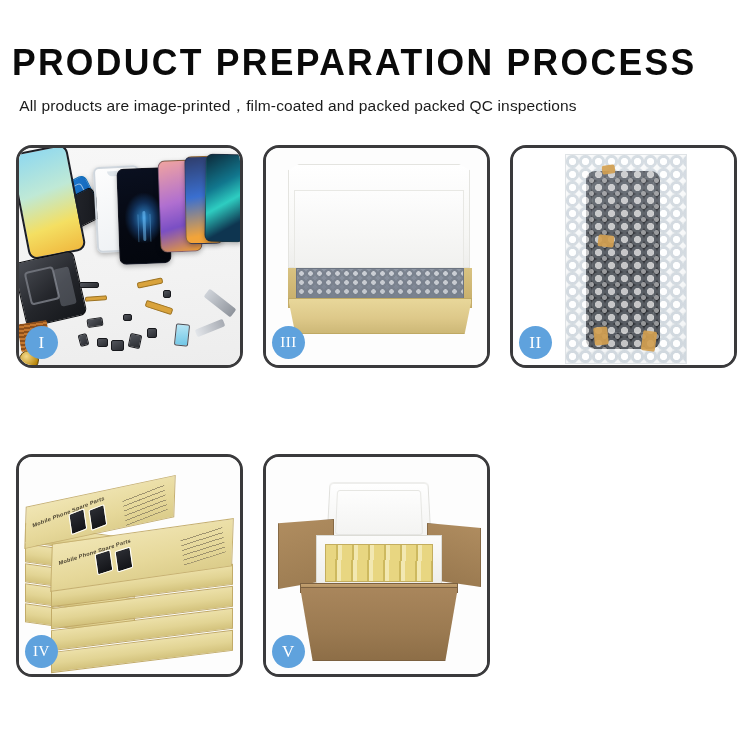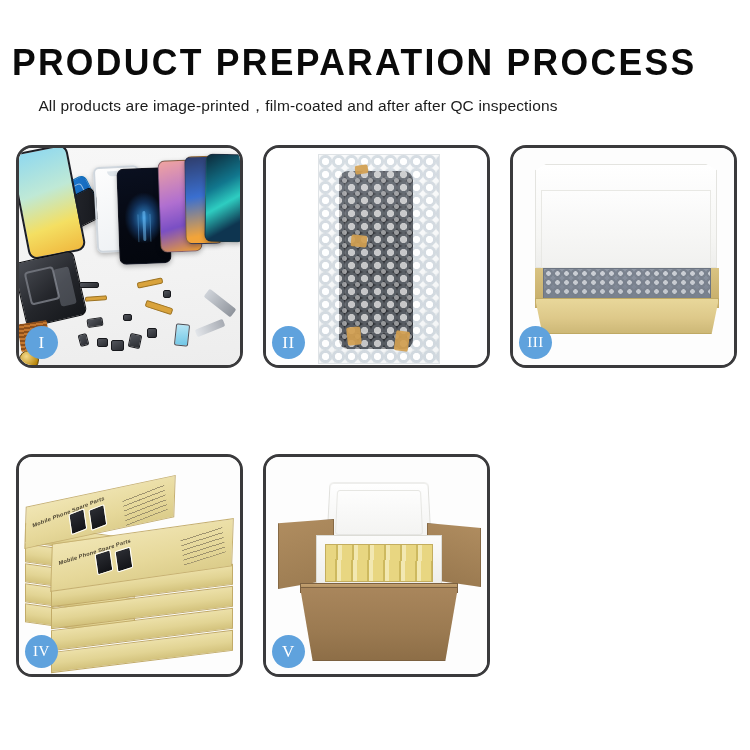--- a/index.html
+++ b/index.html
@@ -383,21 +383,21 @@
   .c6-tab1 { left:48px; top:92px; width:16px; height:14px; }
   .c6-tab2 { left:48px; top:166px; width:16px; height:14px; }
 </style>
 </head>
 <body>
 
 <div class="page">
 
   <div class="header">
     <div class="title">PRODUCT PREPARATION PROCESS</div>
-    <div class="subtitle">All products are image-printed，film-coated and after after QC inspections</div>
+    <div class="subtitle">All products are image-printed，film-coated and packed packed QC inspections</div>
   </div>
 
   <div class="grid">
 
     <div class="panel">
       <div class="stage p1">
         <div class="phone film-blue"></div>
         <div class="phone film-blue2"></div>
         <div class="phone glass"></div>
         <div class="phone phone-dark"></div>
@@ -421,43 +421,43 @@
         <div class="chip c8"></div>
         <div class="chip c9"></div>
         <div class="small-screen"></div>
         <div class="tweezer"></div>
         <div class="tweezer2"></div>
       </div>
       <div class="badge">I</div>
     </div>
 
     <div class="panel">
+      <div class="stage p3">
+        <div class="box3-lid"></div>
+        <div class="box3-foam"></div>
+        <div class="box3-side"></div>
+        <div class="box3-side r"></div>
+        <div class="box3-bubble"></div>
+        <div class="box3-front"></div>
+      </div>
+      <div class="badge wide">III</div>
+    </div>
+
+    <div class="panel">
       <div class="stage p2">
         <div class="bubble-bag">
           <div class="wrapped-screen"></div>
           <div class="bubble-overlay"></div>
           <div class="tape tape1"></div>
           <div class="tape tape2"></div>
           <div class="tape tape3"></div>
           <div class="tape tape4"></div>
         </div>
       </div>
       <div class="badge">II</div>
-    </div>
-
-    <div class="panel">
-      <div class="stage p3">
-        <div class="box3-lid"></div>
-        <div class="box3-foam"></div>
-        <div class="box3-side"></div>
-        <div class="box3-side r"></div>
-        <div class="box3-bubble"></div>
-        <div class="box3-front"></div>
-      </div>
-      <div class="badge wide">III</div>
     </div>
 
     <div class="panel">
       <div class="stage p4">
         <div class="stack">
           <div class="sbox sb-l1"></div>
           <div class="sbox sb-l2"></div>
           <div class="sbox sb-l3"></div>
           <div class="sbox sb-l4"></div>
           <div class="sbox sb-l5"></div>

